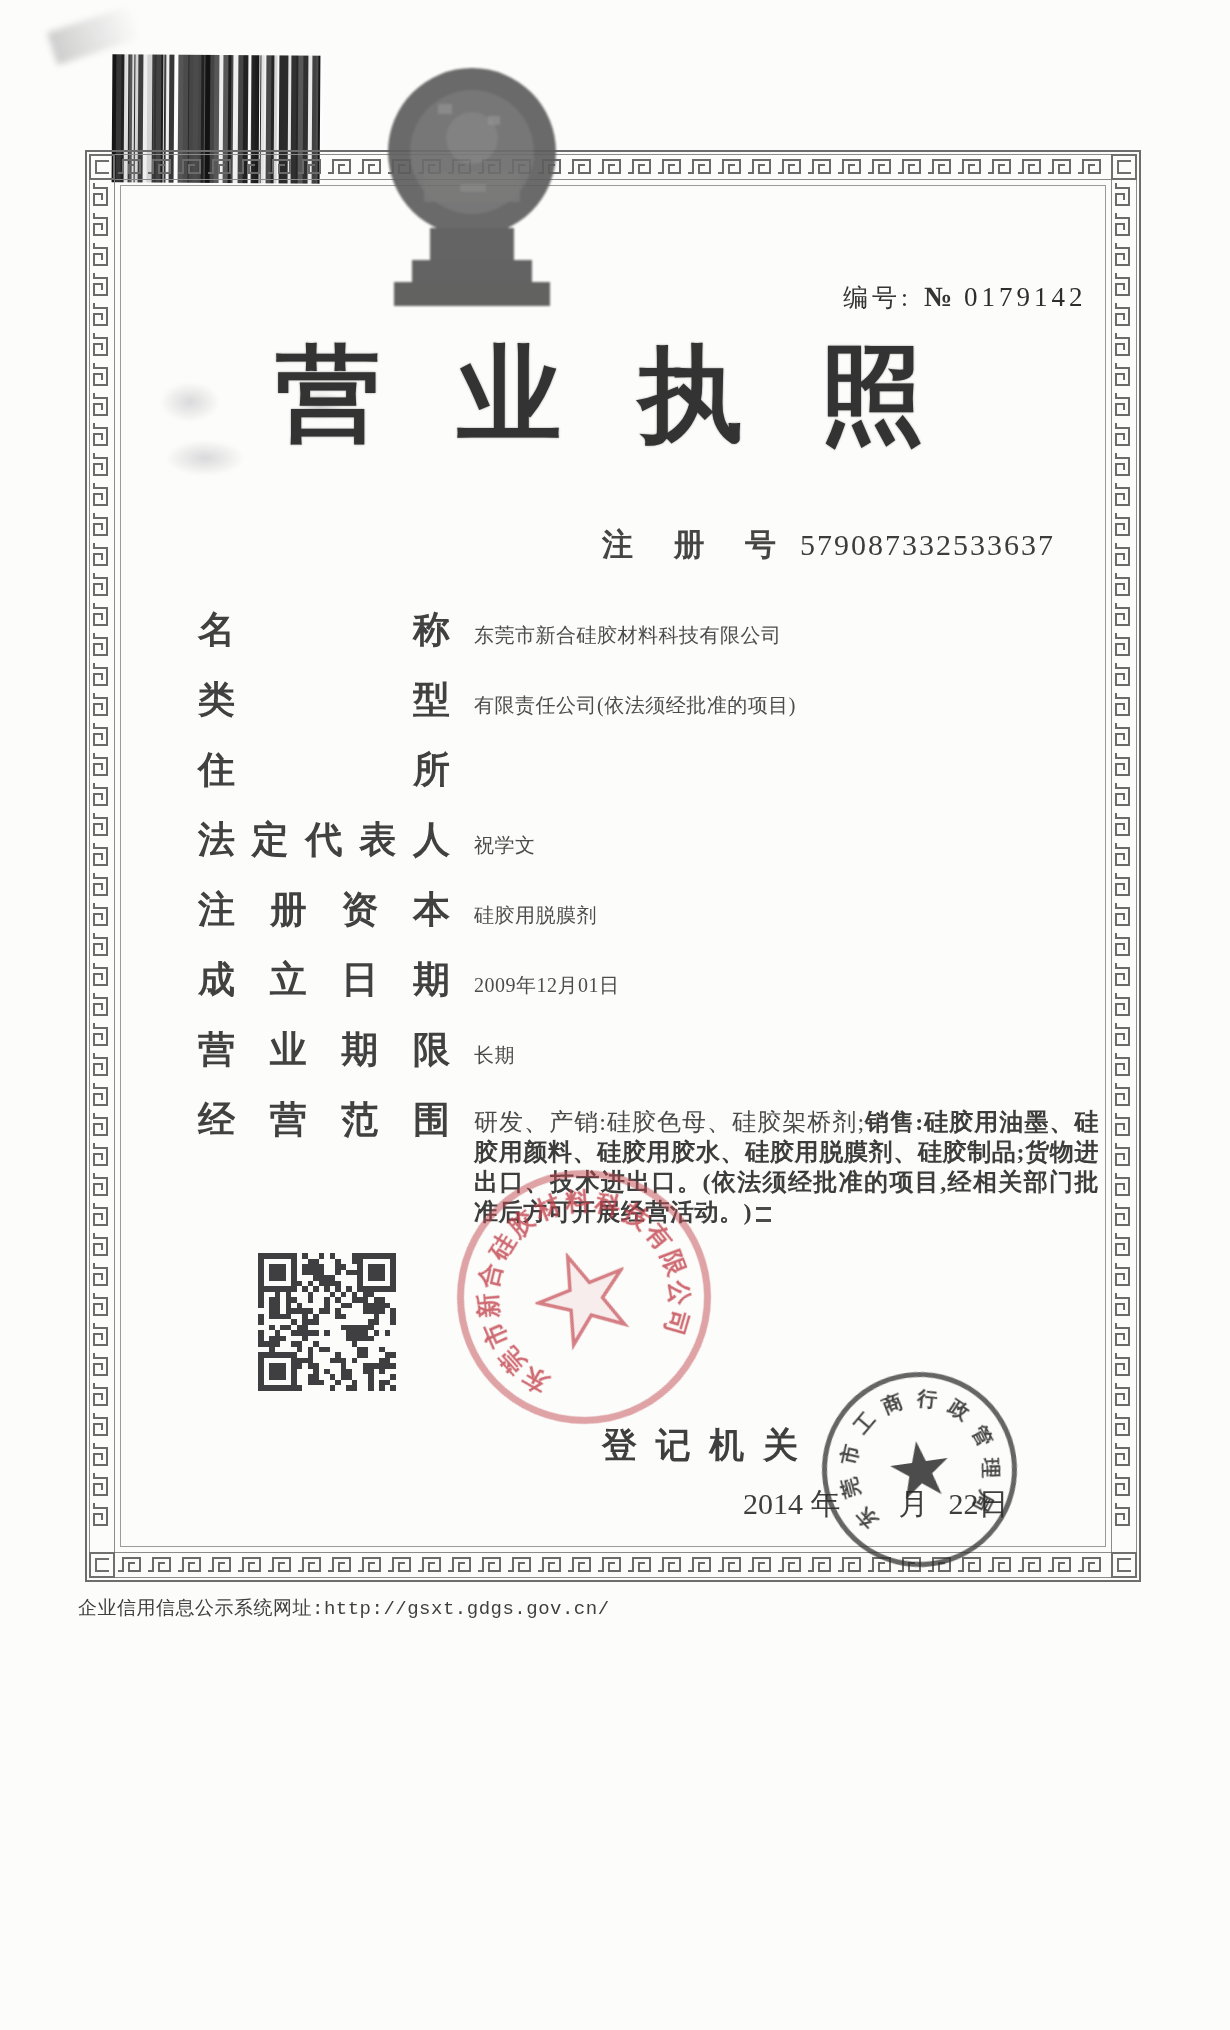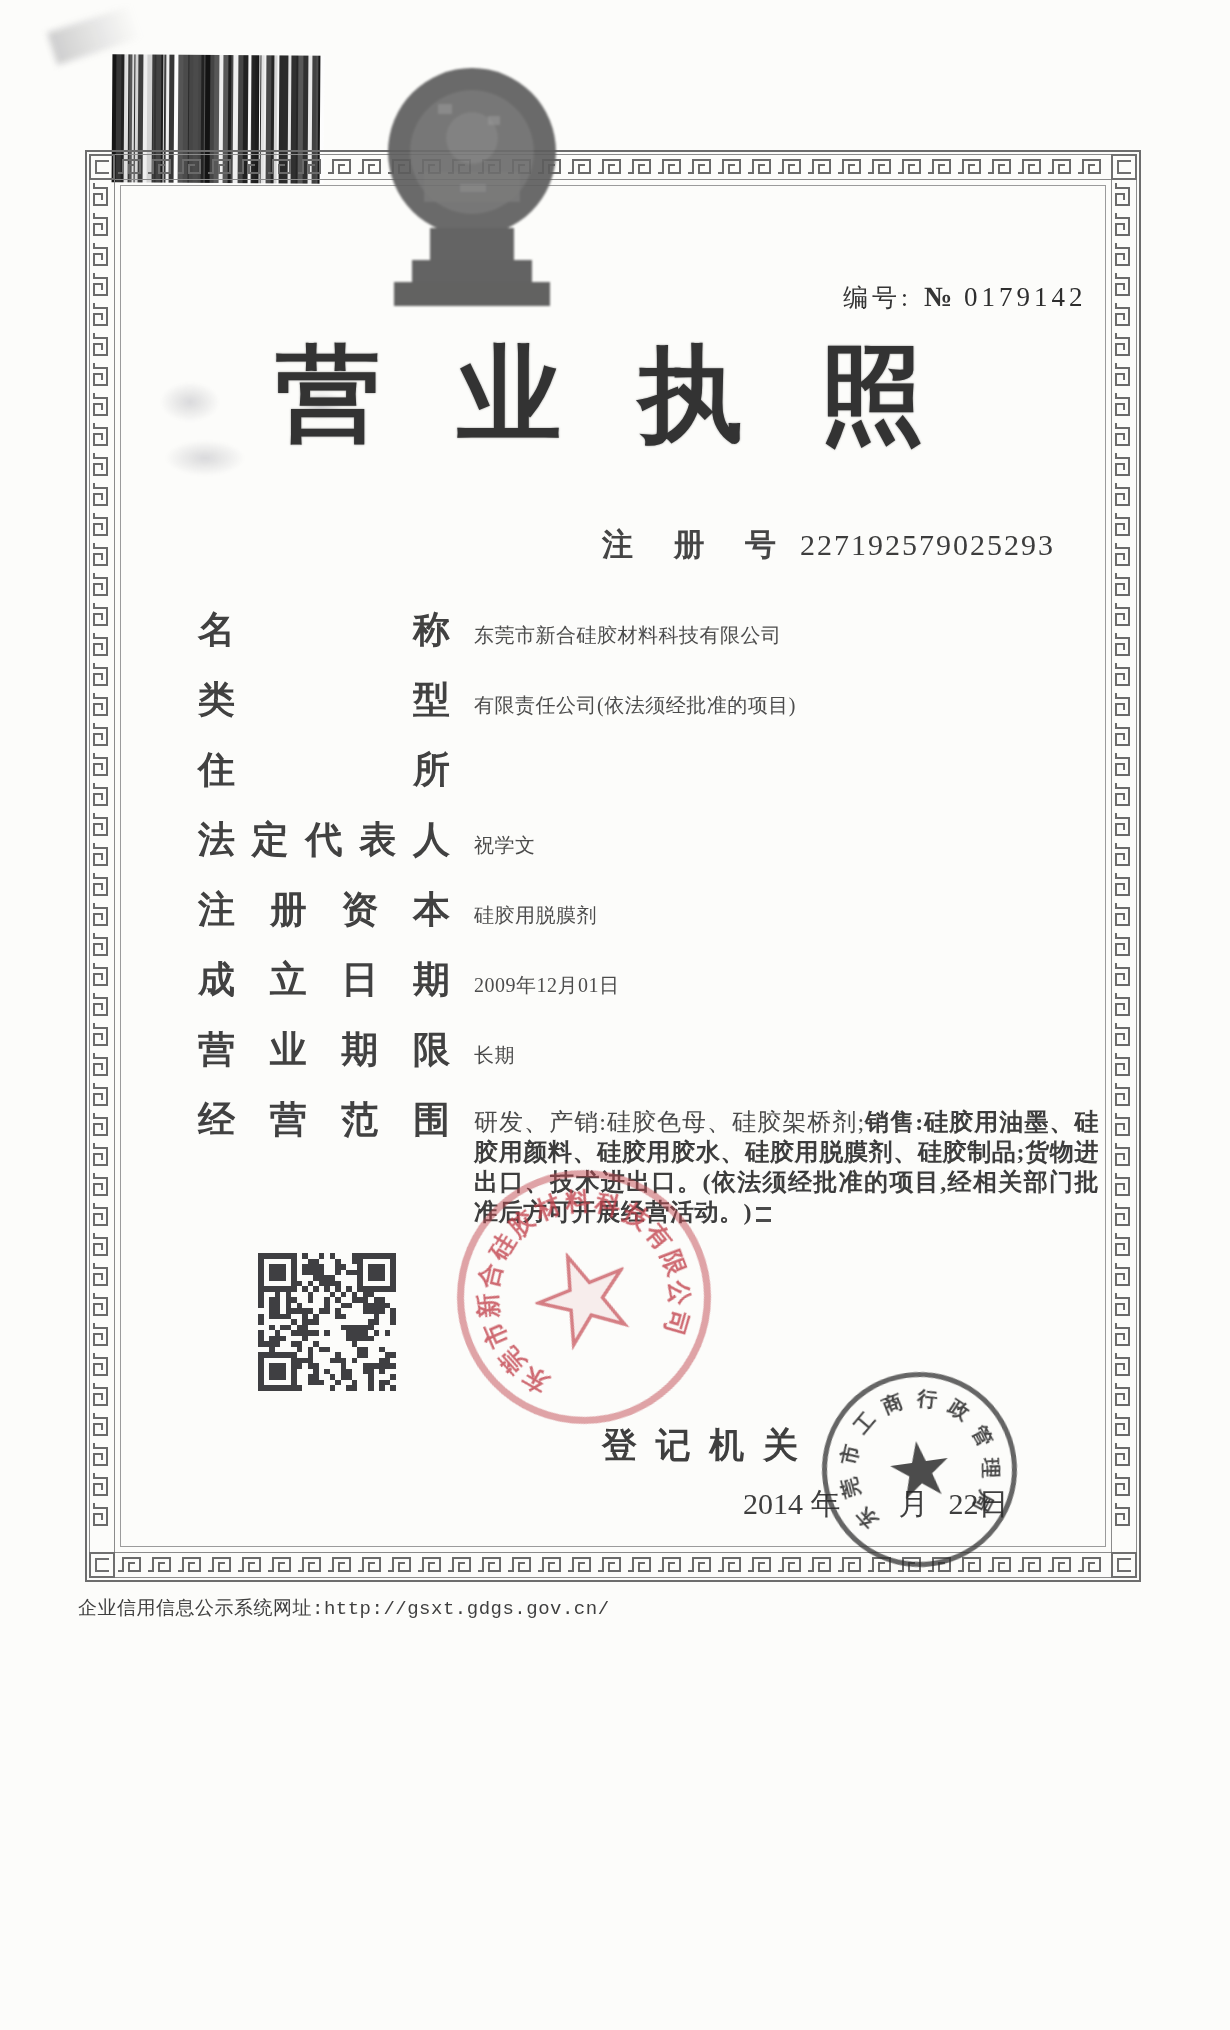--- a/index.html
+++ b/index.html
@@ -363,21 +363,21 @@
       <span>执</span>
       <span>照</span>
     </div>
 
   <div class="abs regno-row">
     <span class="regno-label spread">
         <span>注</span>
         <span>册</span>
         <span>号</span>
       </span>
-    <span class="regno-value">227192579025293</span>
+    <span class="regno-value">579087332533637</span>
   </div>
 
   <div class="abs fields">
     <div class="f-row">
       <span class="f-label spread">
           <span>名</span>
           <span>称</span>
         </span>
       <span class="f-value">东莞市新合硅胶材料科技有限公司</span>
     </div>

